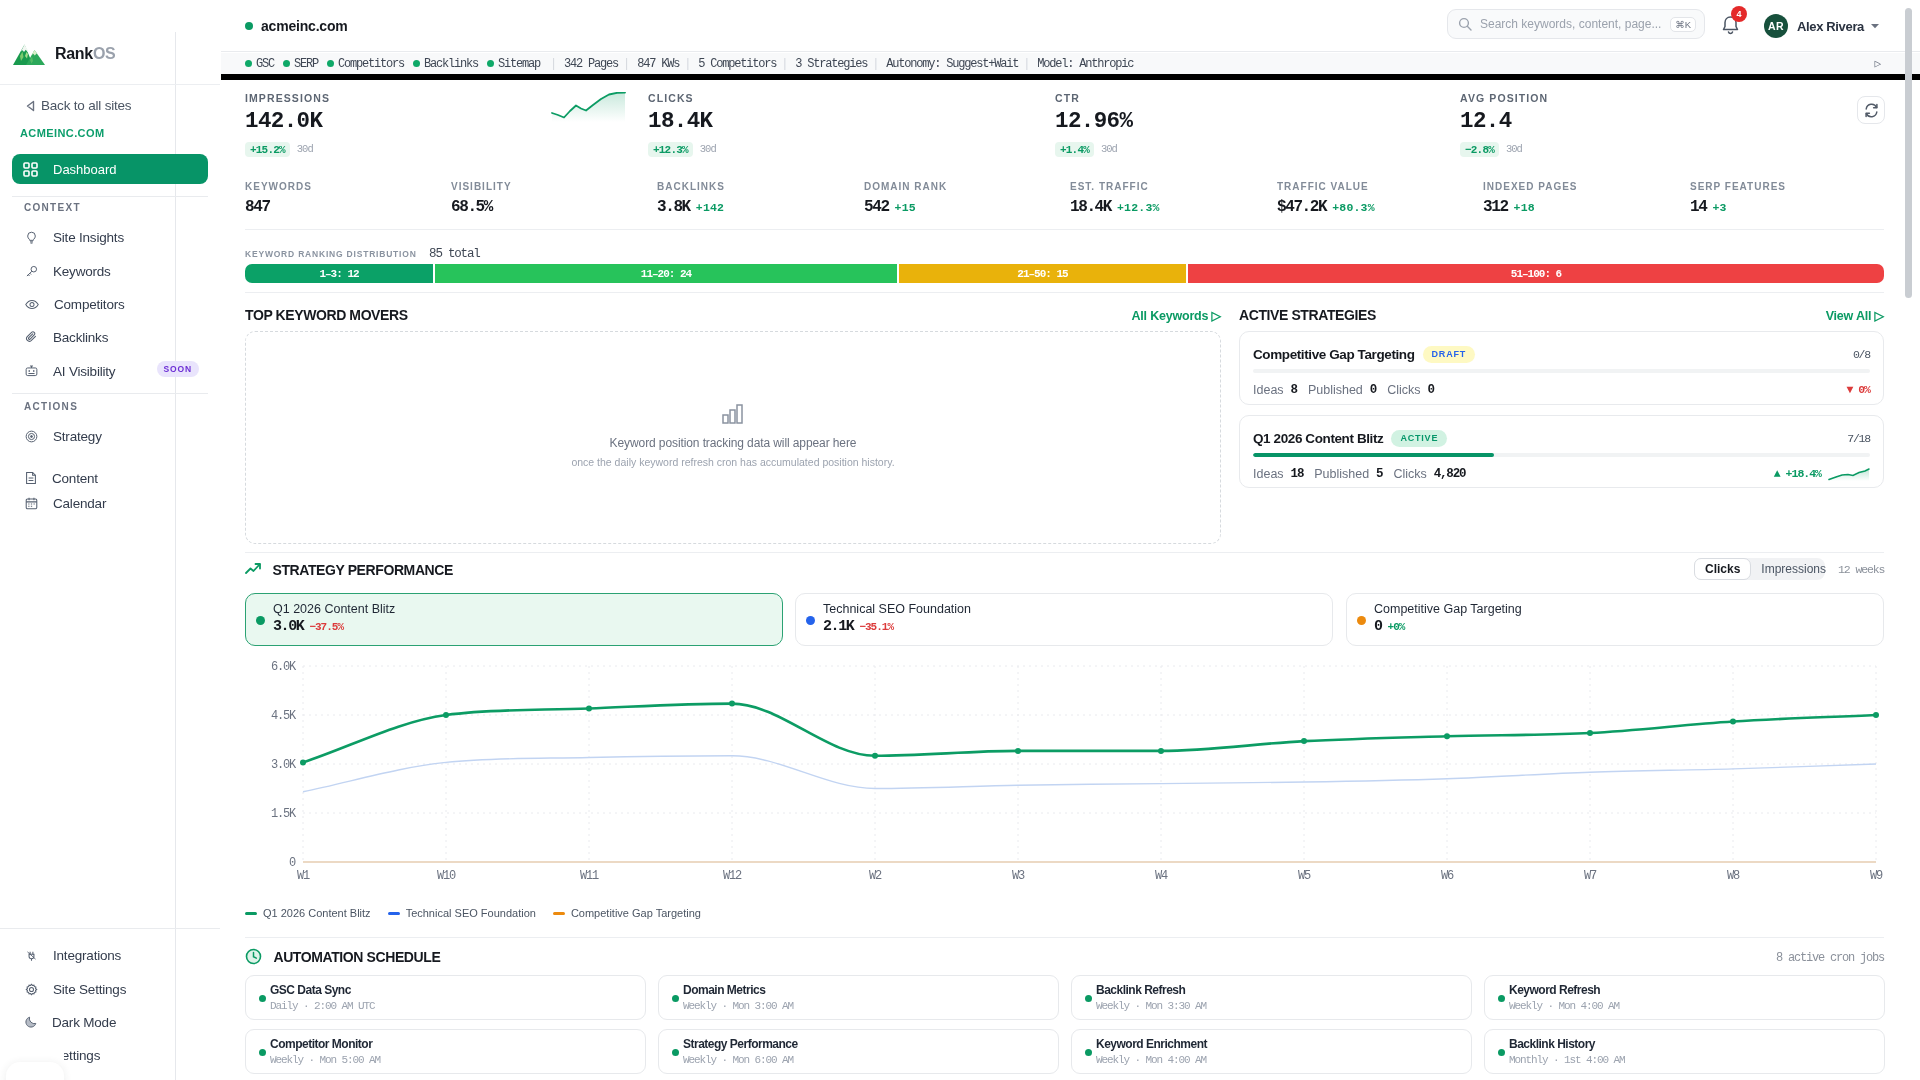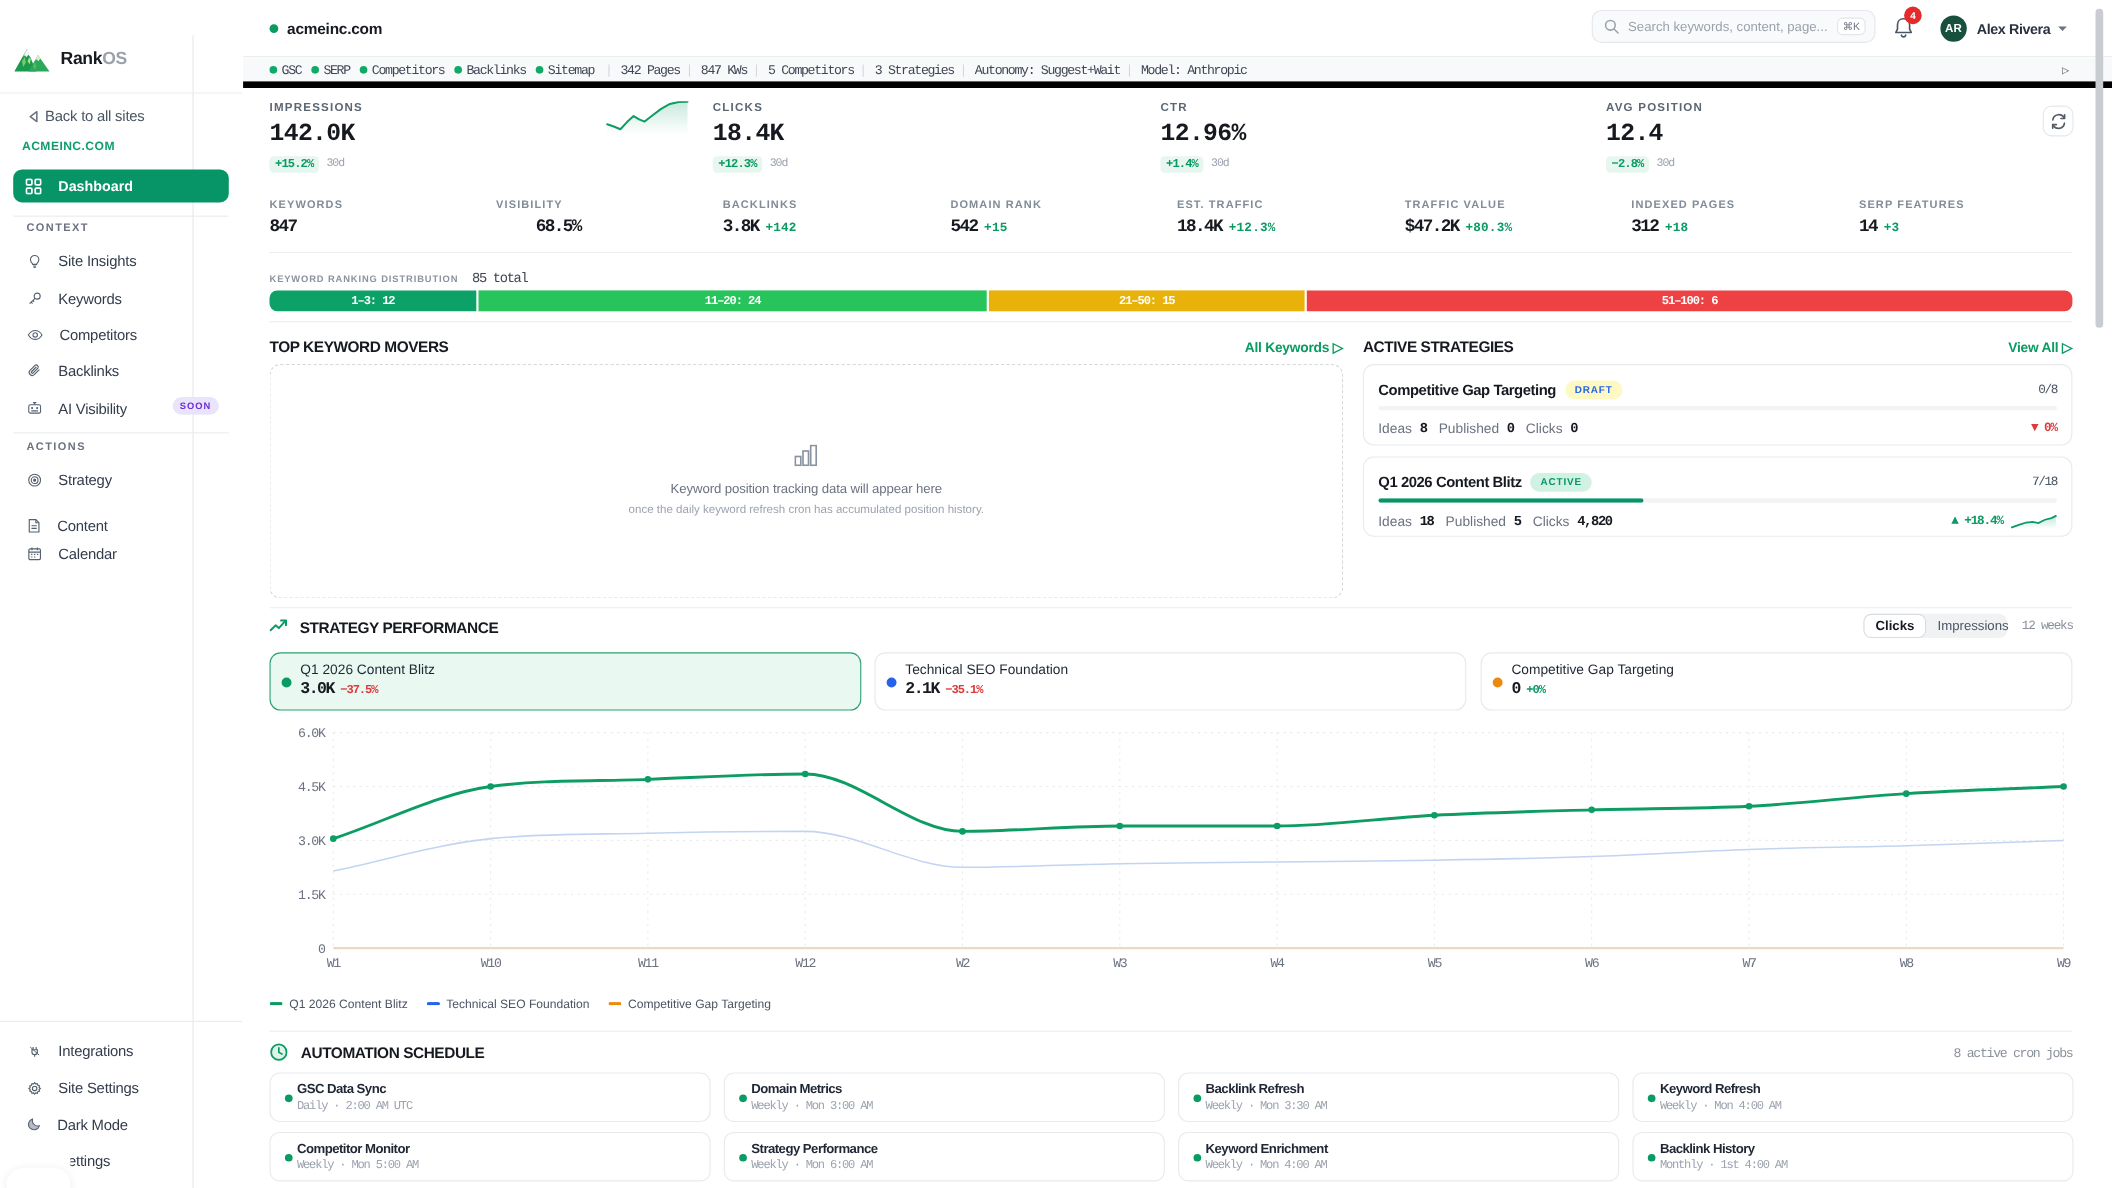--- a/index.html
+++ b/index.html
@@ -10,21 +10,21 @@
 
 
 #sidebar { position:absolute; left:0; top:0; width:176px; height:1080px; background:#fff; border-right:1px solid #e6e8ec;margin-top:32px; }
 #logo { position:absolute; left:13px; top:10px; display:flex; align-items:center; gap:9px; }
 #logo .lt { font-size:16px; font-weight:bold; letter-spacing:-0.3px; }
 #logo .lt b { color:#16191f; }
 #logo .lt span { color:#9aa1ac; font-weight:bold; }
 #sb-hdr-line { position:absolute; left:0; top:52px; width:220px; border-top:1px solid #eceef1; }
 .sb-back { position:absolute; left:25px; top:66px; display:flex; align-items:center; gap:6px; font-size:13.5px; letter-spacing:-0.2px; color:#4b5563; }
 .sb-site { position:absolute; left:20px; top:95px; font-size:11px; font-weight:bold; letter-spacing:0.4px; color:#0d9e6c; }
-.sb-dash { position:absolute; left:12px; top:122px; width:196px; height:30px; background:#079467; border-radius:8px; color:#fff; display:flex; align-items:center; gap:15px; padding-left:11px; font-size:13px; font-weight:bold; }
+.sb-dash { position:absolute; left:12px; top:122px; width:196px; height:30px; background:#079467; border-radius:8px; color:#fff; display:flex; align-items:center; gap:15px; padding-left:11px; font-size:13px; font-weight:normal; }
 .sb-div { position:absolute; left:12px; width:196px; border-top:1px solid #e9ebee; }
 .sb-sec { position:absolute; left:24px; font-size:10px; font-weight:bold; letter-spacing:1.3px; color:#6b7280; }
 .sb-item { position:absolute; left:0; width:220px; height:30px; display:flex; align-items:center; gap:15px; padding-left:25px; font-size:13.5px; letter-spacing:-0.2px; color:#333c4c; }
 .sb-item svg { flex:0 0 auto; }
 .pill-soon { position:absolute; left:157px; background:#e9e4fc; color:#6d2fd5; font-size:8.5px; font-weight:bold; letter-spacing:0.9px; padding:3px 6.5px; border-radius:999px; }
 #sb-cover { position:absolute; left:0px; top:1004px; width:64px; height:76px; background:#fff; }
 #sb-cover2 { position:absolute; left:6px; top:1030px; width:58px; height:39px; background:#fff; border-radius:14px; box-shadow:0 1px 8px rgba(40,50,60,0.09); }
 
 
 #topbar { position:absolute; left:221px; top:0; width:1699px; height:52px; border-bottom:1px solid #e9ebee; }
@@ -319,21 +319,21 @@
       </g>
     </svg>
 </div>
 
 <div class="abs" style="left:245px; top:181px;">
     <div class="mini-label">KEYWORDS</div>
     <div style="margin-top:5px;"><span class="mini-val">847</span></div>
   </div>
 <div class="abs" style="left:451px; top:181px;">
     <div class="mini-label">VISIBILITY</div>
-    <div style="margin-top:5px;margin-left:36px;"><span class="mini-val">68.5%</span></div>
+    <div style="margin-top:5px;"><span class="mini-val">68.5%</span></div>
   </div>
 <div class="abs" style="left:657px; top:181px;">
     <div class="mini-label">BACKLINKS</div>
     <div style="margin-top:5px;"><span class="mini-val">3.8K</span><span class="mini-delta">+142</span></div>
   </div>
 <div class="abs" style="left:864px; top:181px;">
     <div class="mini-label">DOMAIN RANK</div>
     <div style="margin-top:5px;"><span class="mini-val">542</span><span class="mini-delta">+15</span></div>
   </div>
 <div class="abs" style="left:1070px; top:181px;">

